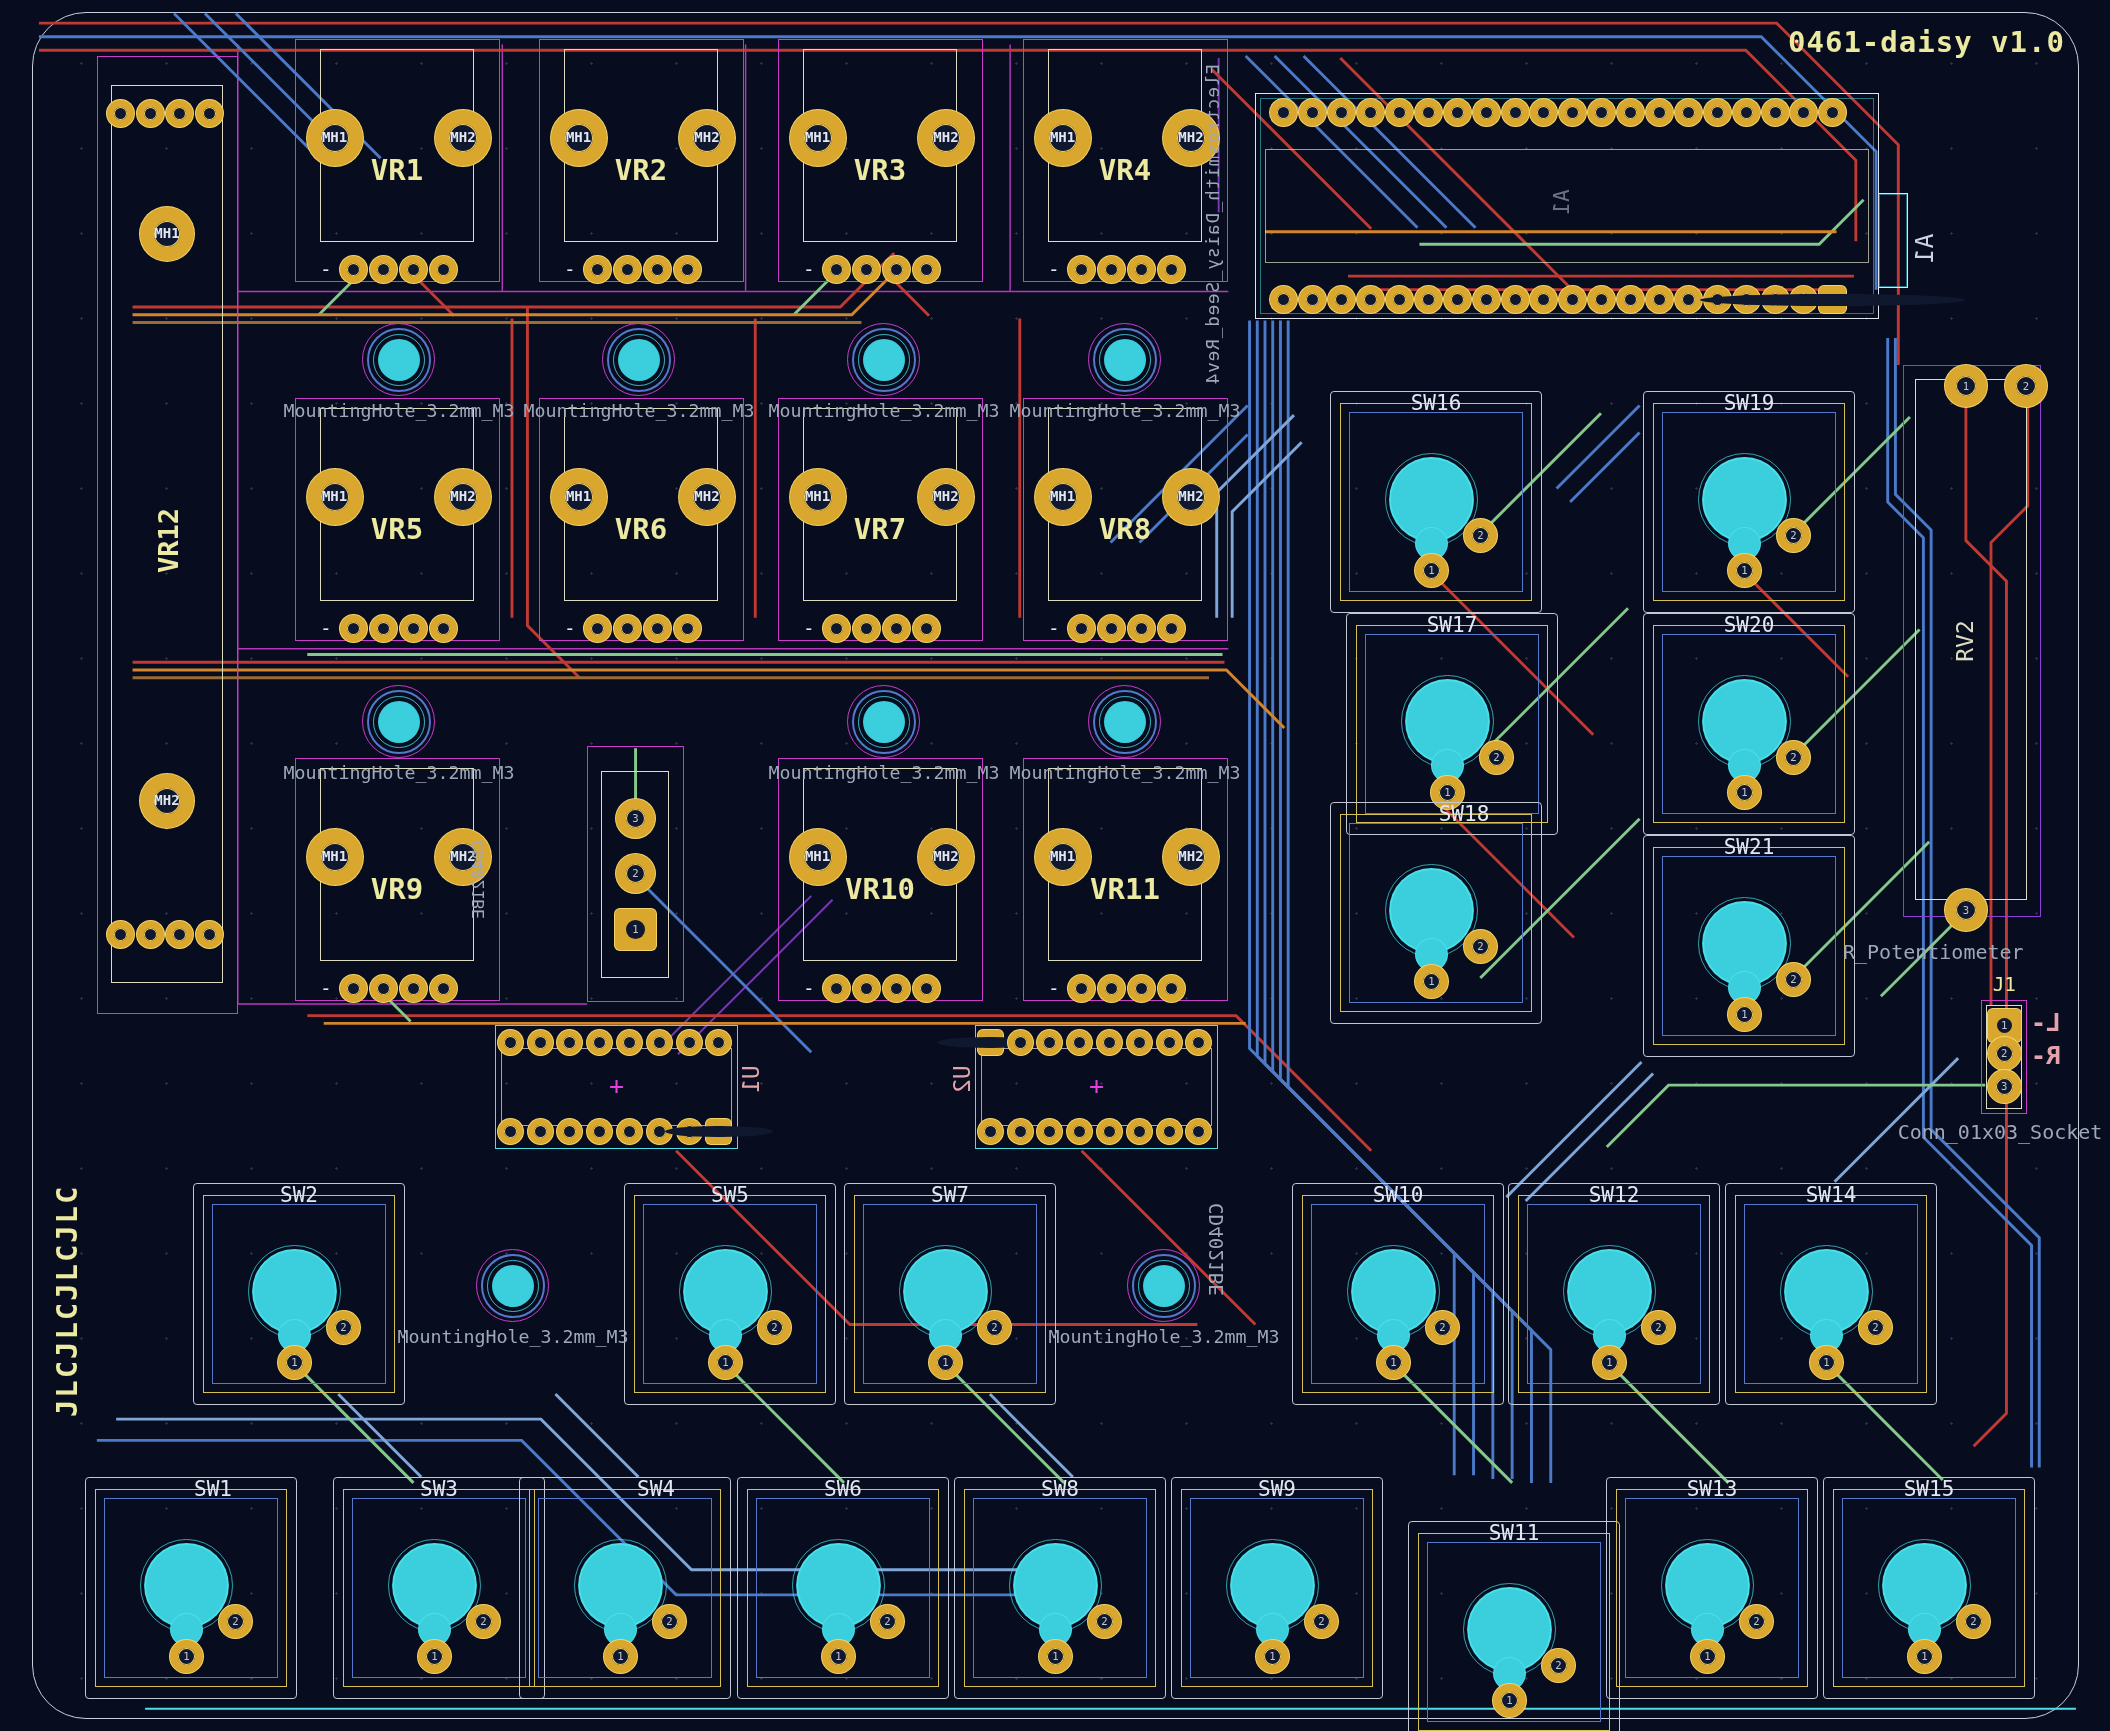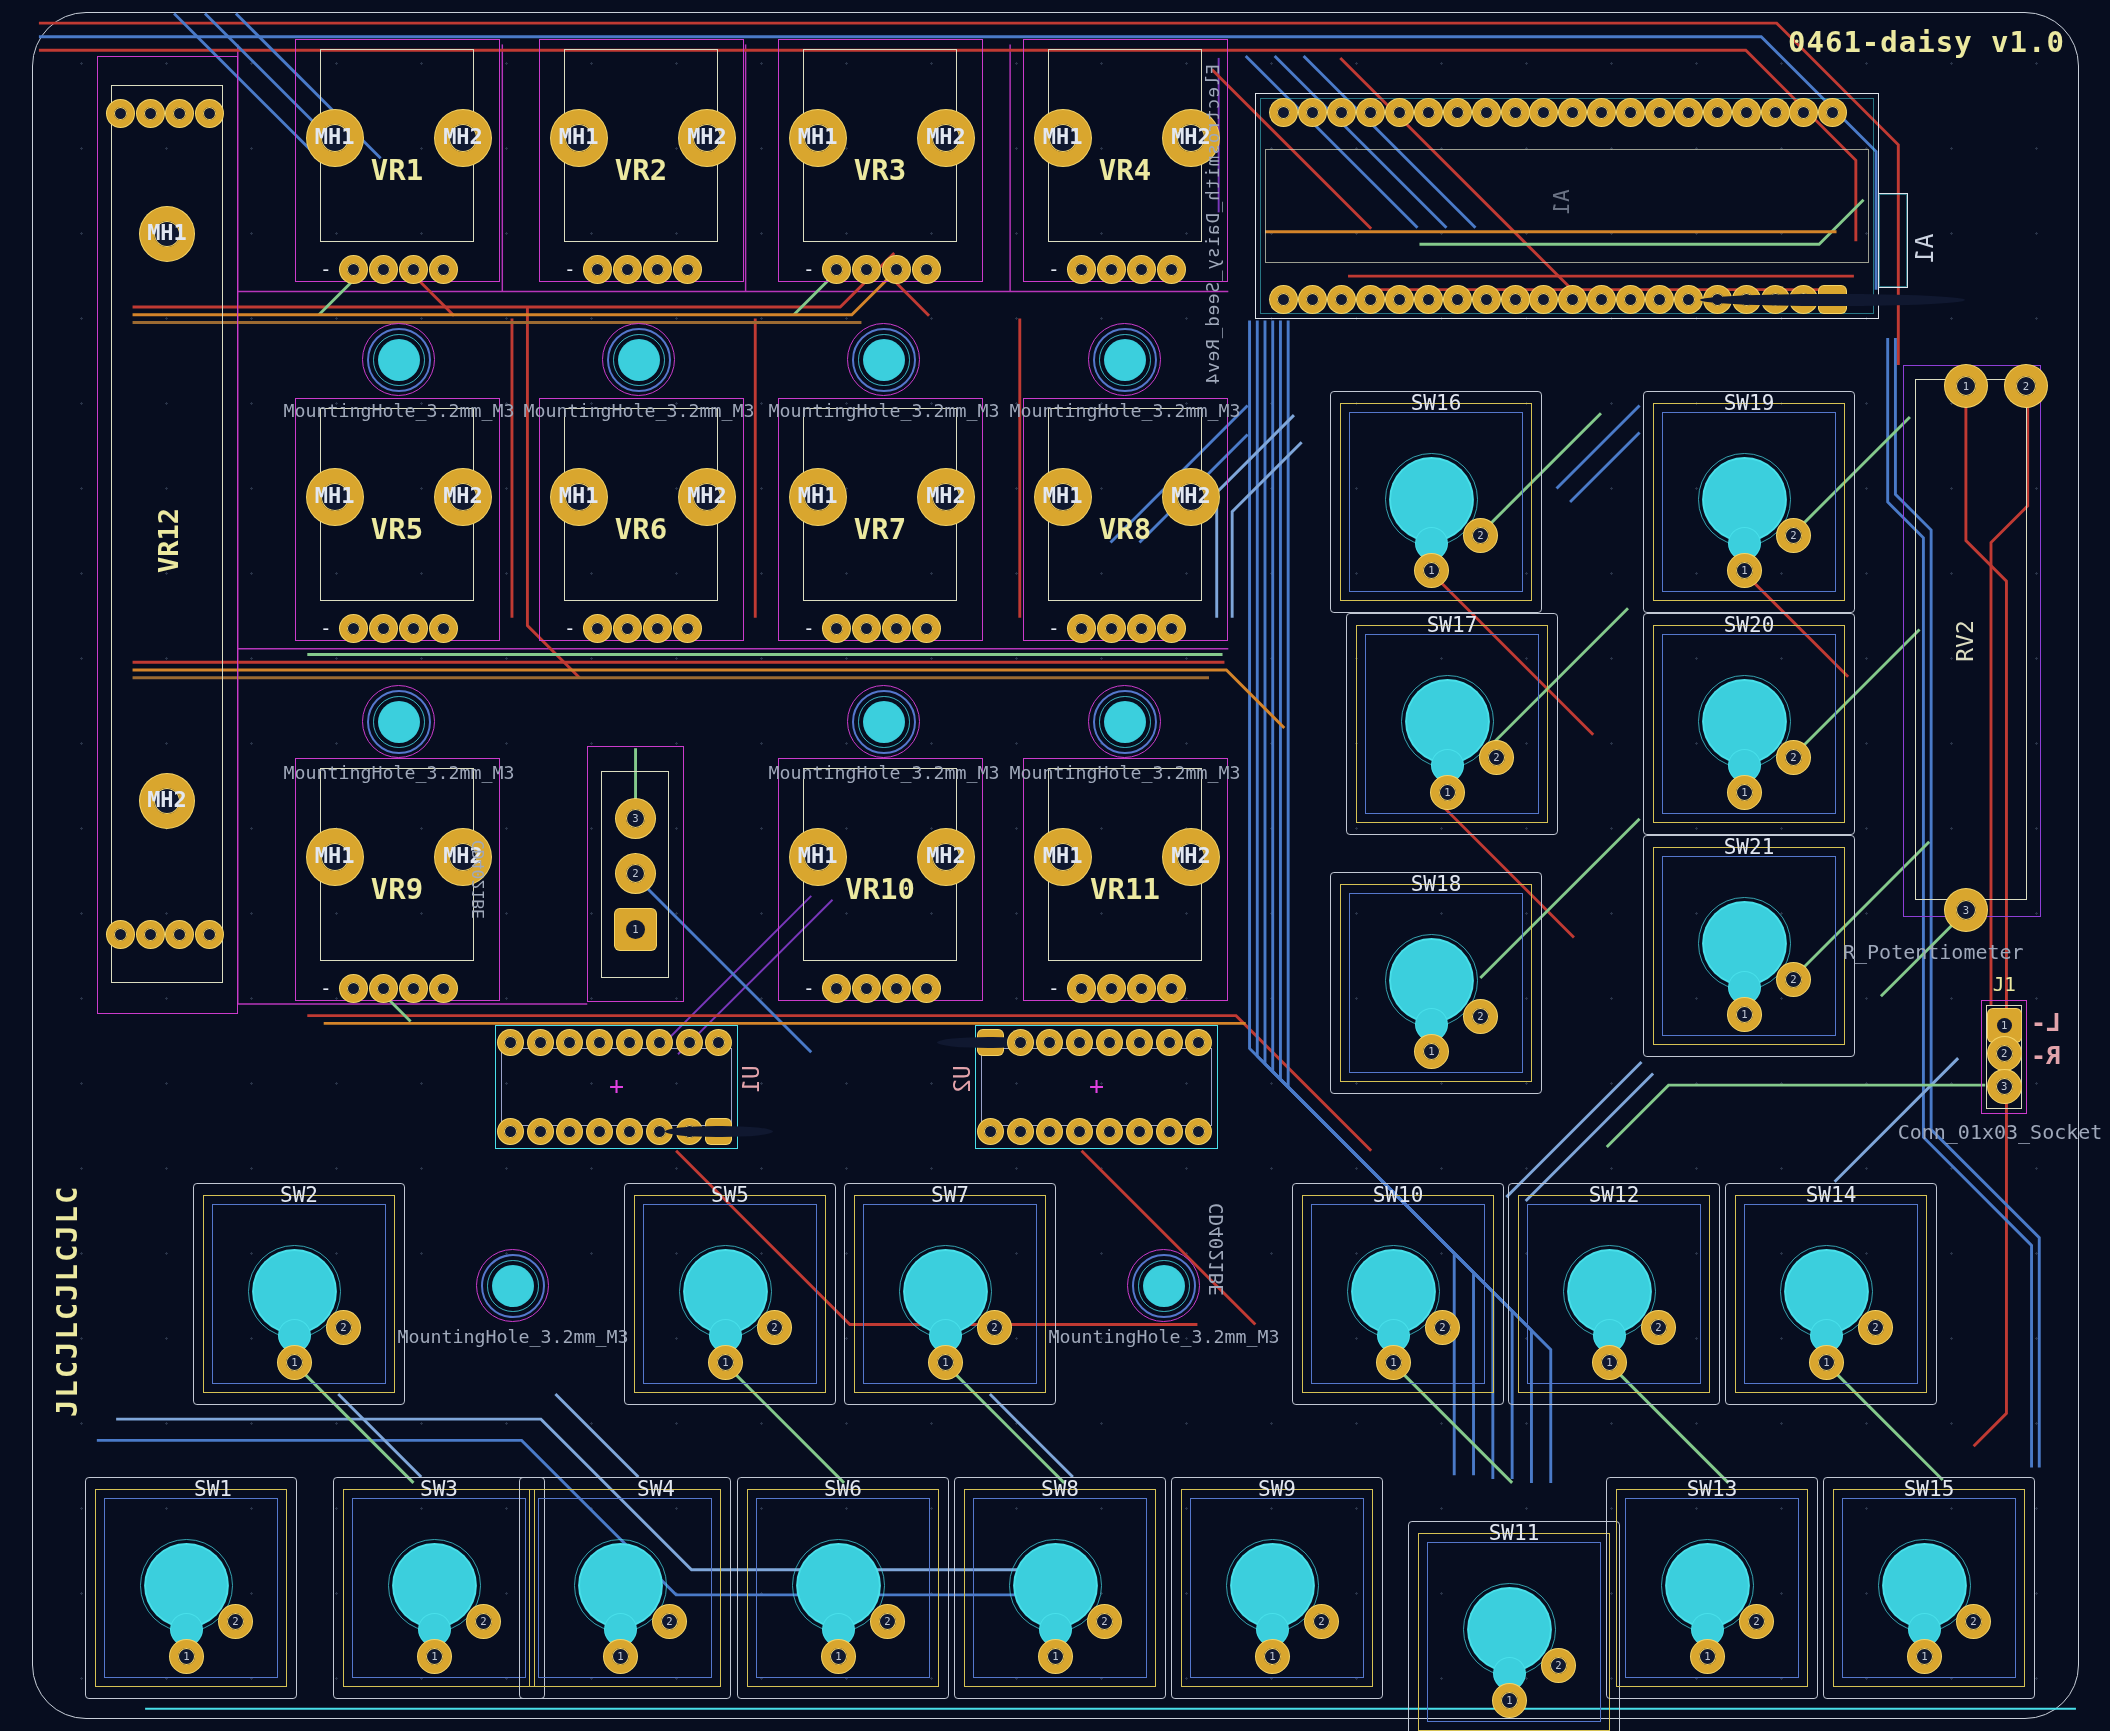--- a/index.html
+++ b/index.html
@@ -54,21 +54,21 @@
   .mhole-label{position:absolute;top:98px;left:-77px;width:270px;text-align:center;color:var(--fab_gray);
     font-size:18.3px;white-space:nowrap;z-index:6}
 
   
   .vr{position:absolute;width:205px;height:243px;z-index:3}
   .vr-court{position:absolute;inset:0;border:1.4px solid var(--magenta)}
   .vr-body{position:absolute;left:25px;top:9.7px;width:154px;height:193px;border:1.4px solid var(--fab_outline)}
   .mh{position:absolute;width:56px;height:56px;z-index:5}
   .mh .pad{left:0;top:0}
   .mh-label{position:absolute;width:100%;top:50%;transform:translateY(-58%);text-align:center;
-    color:var(--silk_white);font-weight:bold;font-size:22px;z-index:7}
+    color:var(--silk_white);font-weight:bold;font-size:14px;z-index:7}
   .vr .mh1{left:11.6px;top:71px}.vr .mh2{left:140px;top:71px}
   .vr-label{position:absolute;left:25px;top:114px;width:154px;text-align:center;color:var(--silk_yellow);
     font-size:29px;font-weight:bold;z-index:4}
   .vr-pads{left:45px;top:217px;gap:2.9px}
   .vr-minus{position:absolute;left:25px;top:219px;color:var(--silk_white);font-size:19.3px;z-index:5}
 
   
   .sw{position:absolute;width:212px;height:222px;z-index:3}
   .sw-outer{position:absolute;inset:0;border:1.4px solid var(--gray_rect);border-radius:3.9px}
   .sw-yellow{position:absolute;left:9.7px;right:9.7px;top:11.6px;bottom:11.6px;border:1.9px solid var(--yellow_rect)}
@@ -832,21 +832,21 @@
         <div class="sw-label">SW17</div>
         <div class="sw-knob"></div>
         <div class="sw-knob-sm"></div>
         <div class="pad pad-34 sw-pad1">
           <span class="padnum">1</span>
         </div>
         <div class="pad pad-34 sw-pad2">
           <span class="padnum">2</span>
         </div>
       </div>
-      <div class="sw" style="left: 1330px; top: 872px;">
+      <div class="sw" style="left: 1330px; top: 802px; padding-left: 28px;">
         <div class="sw-outer"></div>
         <div class="sw-yellow"></div>
         <div class="sw-blue"></div>
         <div class="sw-label">SW18</div>
         <div class="sw-knob"></div>
         <div class="sw-knob-sm"></div>
         <div class="pad pad-34 sw-pad1">
           <span class="padnum">1</span>
         </div>
         <div class="pad pad-34 sw-pad2">

